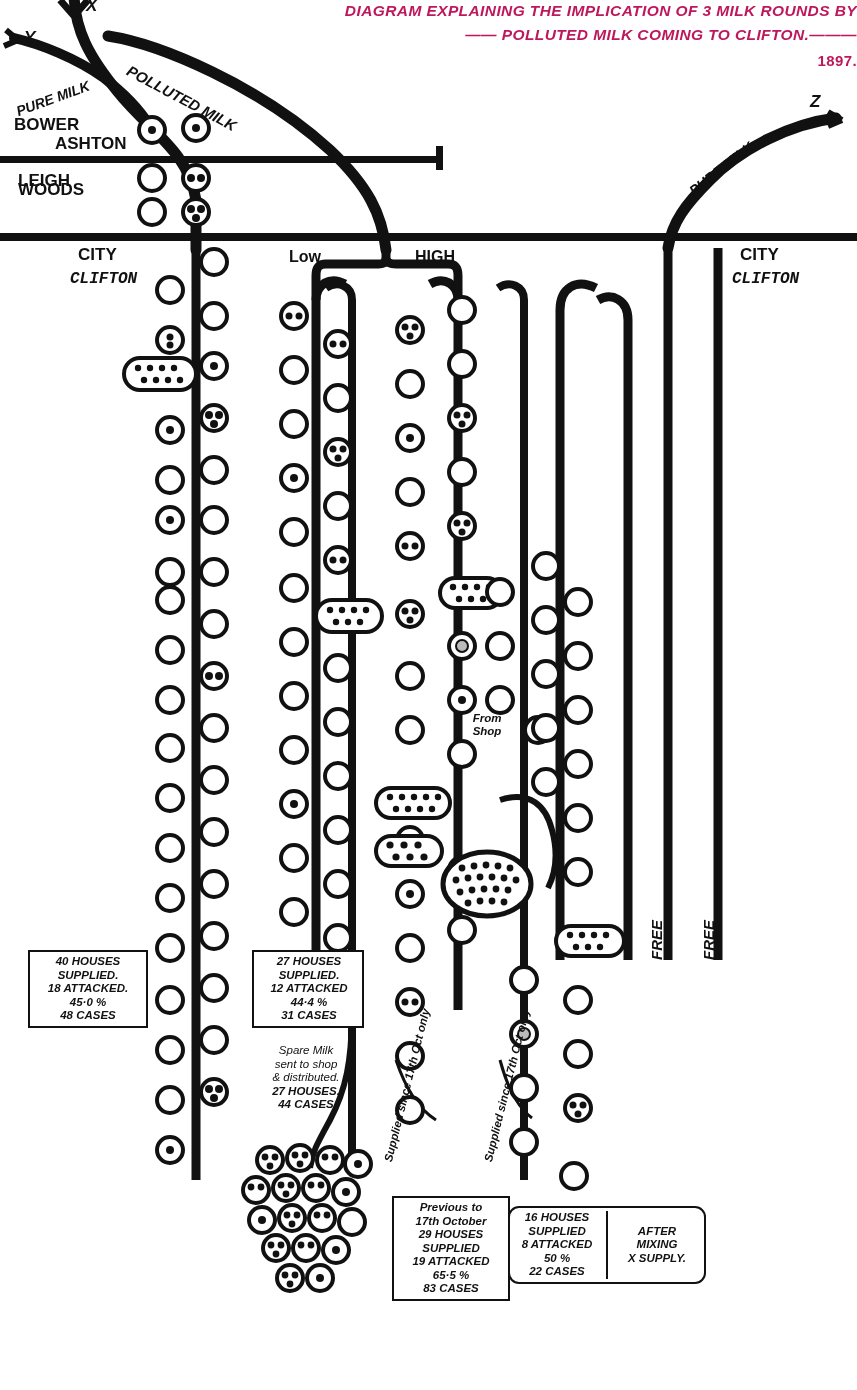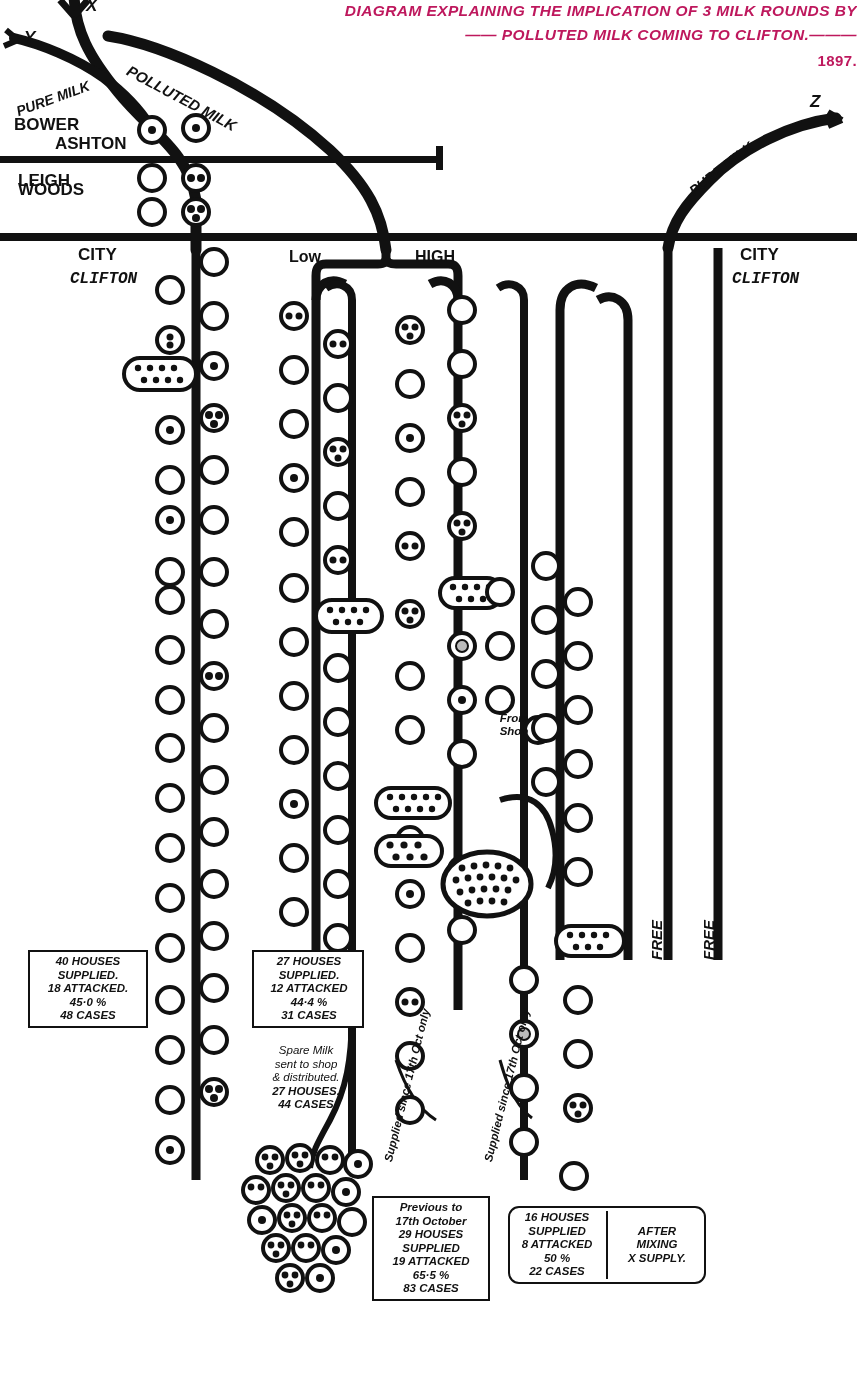--- a/index.html
+++ b/index.html
@@ -457,21 +457,21 @@
   <div class="lbl placeital" style="left:70px;top:270px;">CLIFTON</div>
   <div class="lbl place" style="left:740px;top:246px;">CITY</div>
   <div class="lbl placeital" style="left:732px;top:270px;">CLIFTON</div>
 
   <div class="lbl bold" style="left:289px;top:248px;font-size:16px;">Low</div>
   <div class="lbl bold" style="left:415px;top:248px;font-size:16px;">HIGH</div>
 
   <div class="rot" style="left:648px;top:960px;font-size:15px;transform:rotate(-90deg);">FREE</div>
   <div class="rot" style="left:700px;top:960px;font-size:15px;transform:rotate(-90deg);">FREE</div>
 
-  <div class="note" style="left:492px;top:712px;width:44px;">
+  <div class="note" style="left:465px;top:712px;width:44px;">
     <span>From</span><br>
     <span>Shop</span>
   </div>
 
   <div class="rot" style="left:382px;top:1160px;font-size:11.5px;transform:rotate(-76deg);">Supplied since 17th Oct only</div>
   <div class="rot" style="left:482px;top:1160px;font-size:11.5px;transform:rotate(-76deg);">Supplied since 17th Oct only</div>
 
   <div class="spare" style="left:248px;top:1044px;width:116px;">
     <div>Spare Milk</div>
     <div>sent to shop</div>
@@ -489,21 +489,21 @@
   </div>
 
   <div class="box" style="left:252px;top:950px;width:98px;padding-left:6px;">
     <div>27 HOUSES</div>
     <div>SUPPLIED.</div>
     <div>12 ATTACKED</div>
     <div>44·4 %</div>
     <div>31 CASES</div>
   </div>
 
-  <div class="box" style="left:372px;top:1196px;width:106px;">
+  <div class="box" style="left:392px;top:1196px;width:106px;">
     <div>Previous to</div>
     <div>17th October</div>
     <div>29 HOUSES</div>
     <div>SUPPLIED</div>
     <div>19 ATTACKED</div>
     <div>65·5 %</div>
     <div>83 CASES</div>
   </div>
 
   <div class="box box2" style="left:508px;top:1206px;width:186px;border-radius:11px;">

